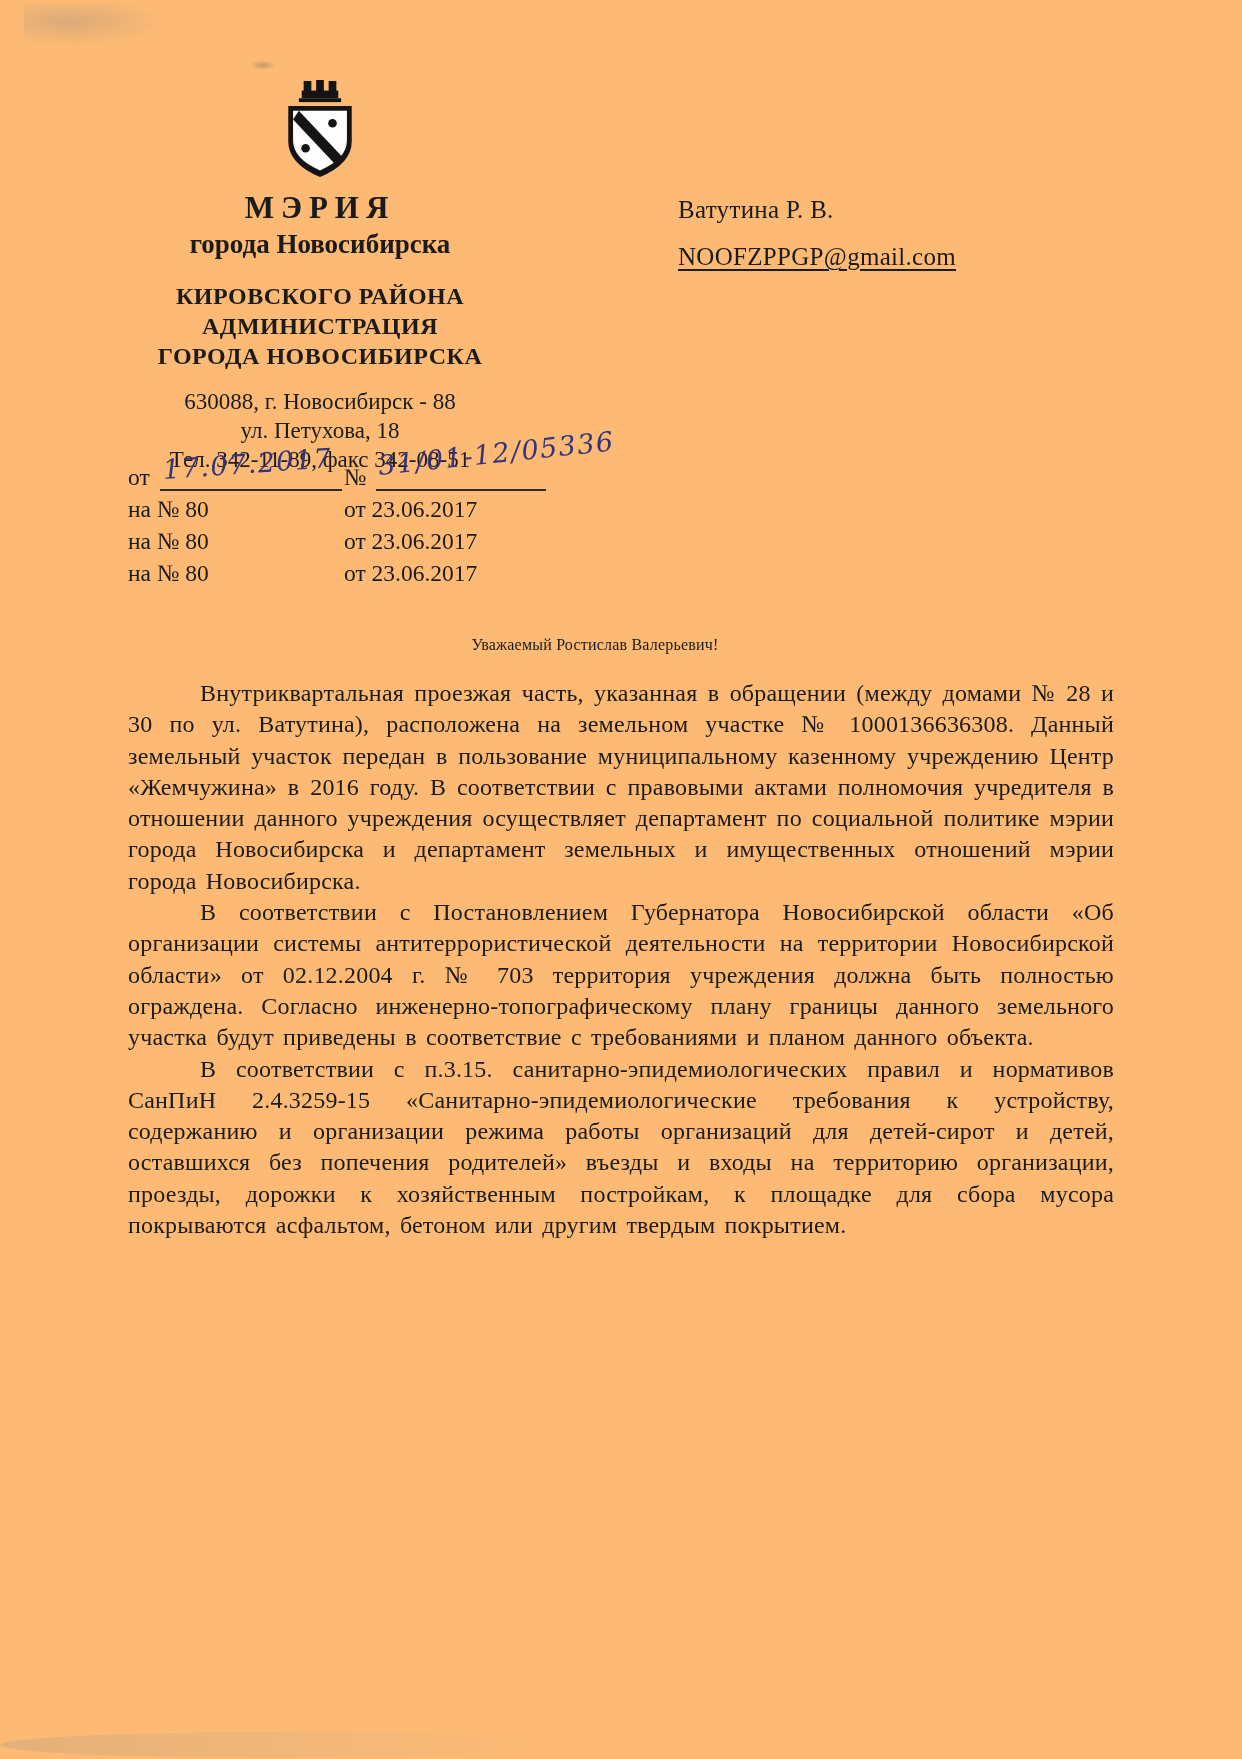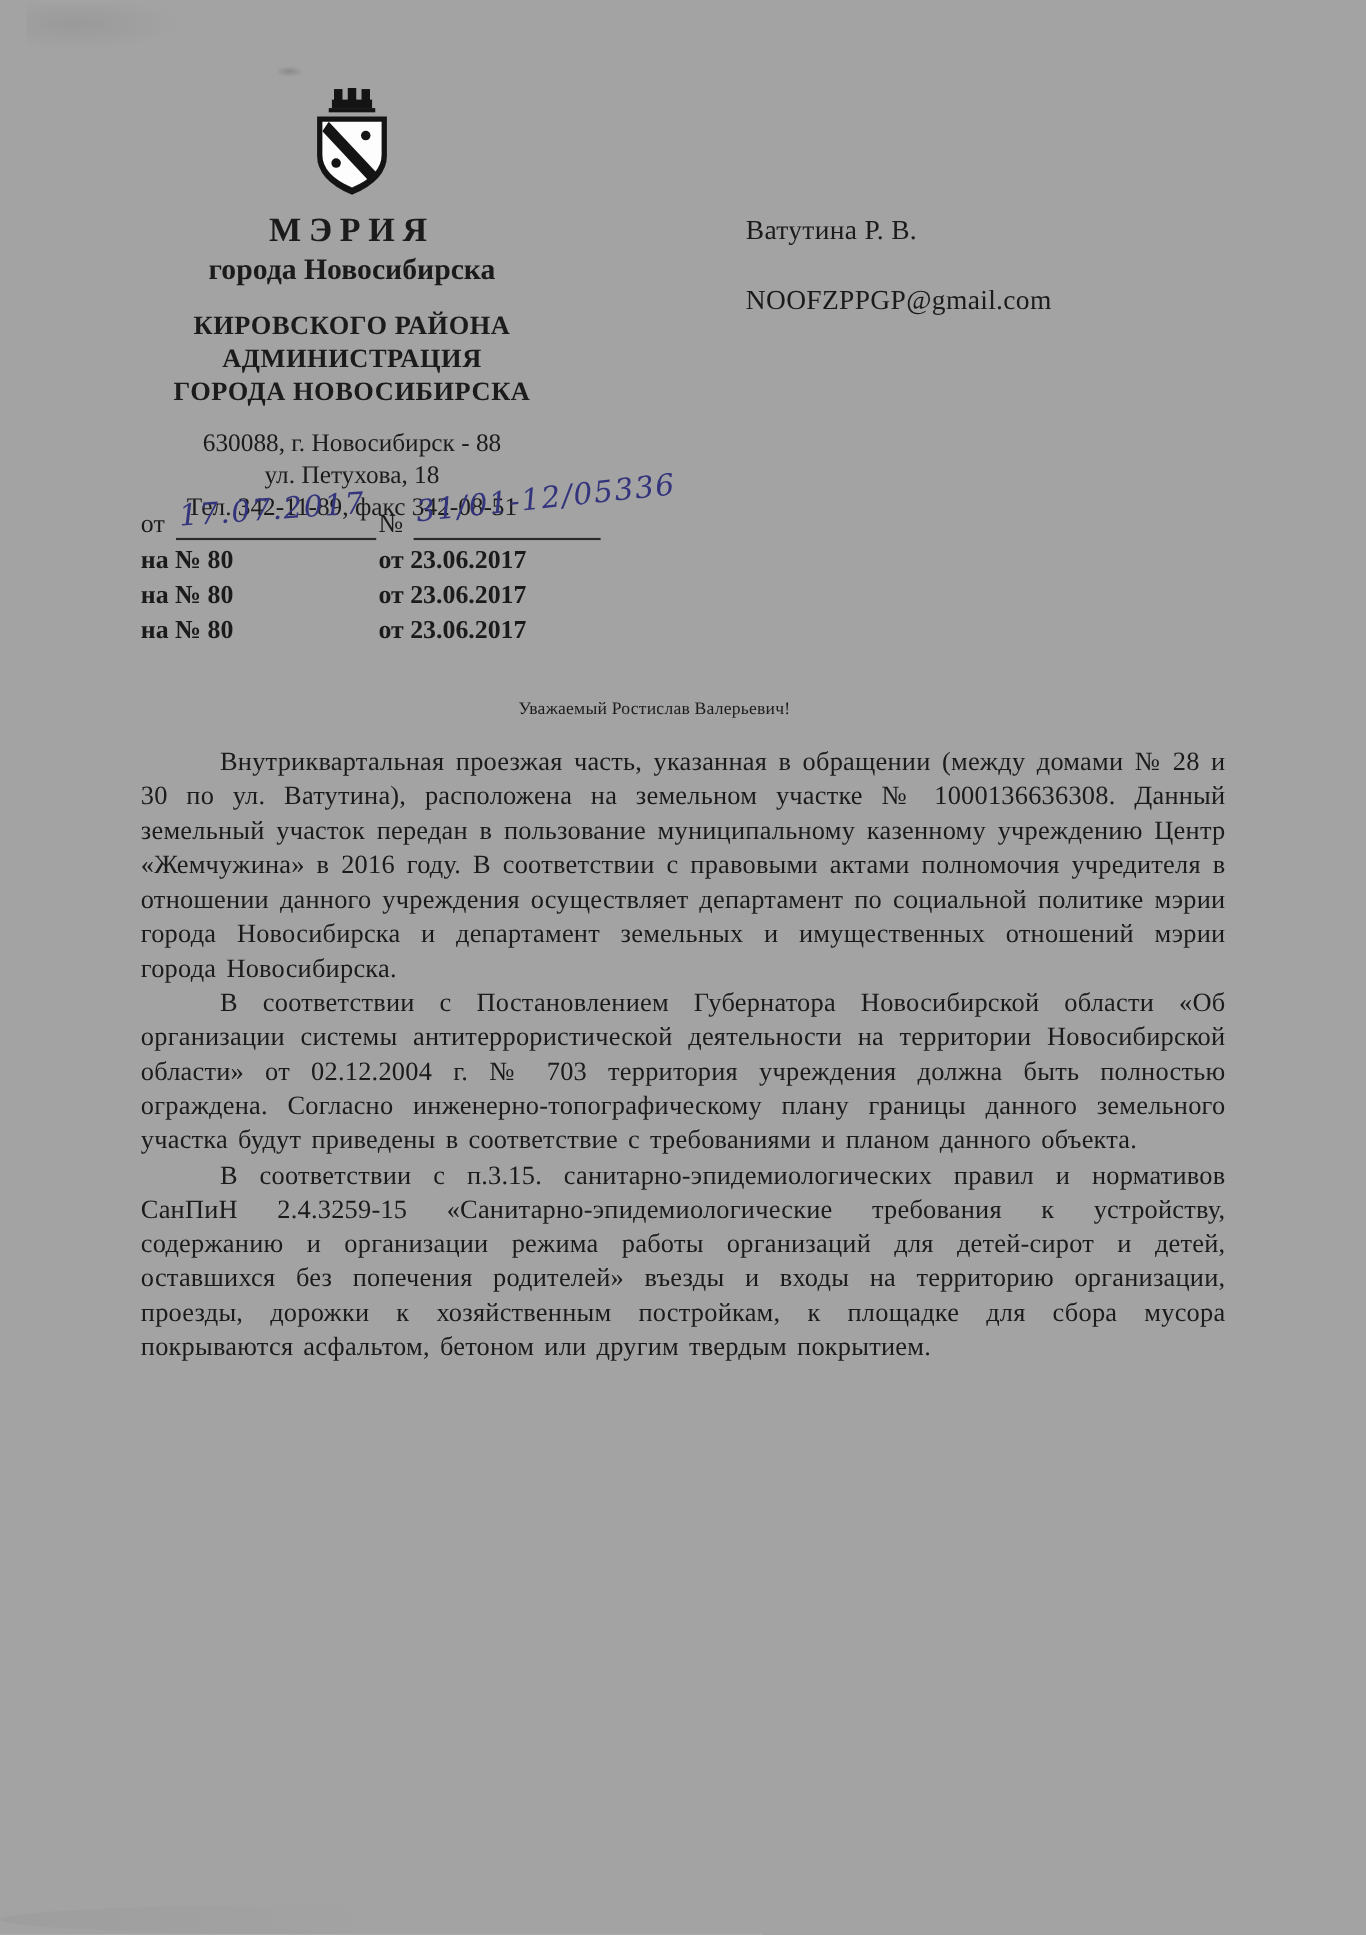--- a/index.html
+++ b/index.html
@@ -2,21 +2,21 @@
 <html><head>
 <meta charset="utf-8">
 <style>
   * { margin:0; padding:0; box-sizing:border-box; }
   html, body { background:#ffffff; }
   body { width:1242px; margin:0; font-family:"Liberation Serif", serif; }
 
   .page {
     position:relative;
     width:1242px; height:1759px;
-    background:#a3a3a3;
+    background:#fdba74;
     color:#1b1b1b;
     overflow:hidden;
   }
 
   
   .artifact { position:absolute; pointer-events:none; }
   .artifact.tl {
     left:24px; top:4px; width:150px; height:44px;
     background:radial-gradient(ellipse at 30% 40%, rgba(130,130,130,.28), transparent 65%);
   }
@@ -36,33 +36,33 @@
   .org1 { font-size:31px; font-weight:bold; letter-spacing:7px; }
   .org2 { font-size:27px; font-weight:bold; margin-top:3px; }
   .dept-block { margin-top:21px; }
   .dept { font-size:24px; font-weight:bold; line-height:30px; letter-spacing:.5px; }
   .addr-block { margin-top:16px; }
   .addr { font-size:23px; line-height:29px; }
 
   
   .recipient { position:absolute; left:678px; top:196px; font-size:25px; }
   .recipient-name { letter-spacing:.3px; }
-  .recipient-email { margin-top:36px; text-underline-offset:4px; letter-spacing:.3px; }
+  .recipient-email { margin-top:19px; text-decoration:underline; text-underline-offset:4px; letter-spacing:.3px; }
 
   
   .ref { position:absolute; left:128px; top:462px; width:600px; font-size:23.5px; }
   .ref-out { position:relative; height:34px;text-align:right; }
   .label-from { position:absolute; left:0; top:2px; }
   .hand { font-family:"DejaVu Serif", serif; font-style:italic; color:#33347c; letter-spacing:1.5px; white-space:nowrap; }
   .hand-date { position:absolute; left:36px; top:-8px; font-size:27px; transform:rotate(-4deg); transform-origin:left bottom; }
   .date-rule { position:absolute; left:32px; top:27px; width:182px; border-bottom:2px solid #2a2a2a; }
   .label-no { position:absolute; left:216px; top:2px; }
   .hand-number { position:absolute; left:252px; top:-12px; font-size:27px; transform:rotate(-6deg); transform-origin:left bottom; }
   .number-rule { position:absolute; left:248px; top:27px; width:170px; border-bottom:2px solid #2a2a2a; }
-  .ref-row { display:grid; grid-template-columns:216px 1fr; height:32px; align-items:baseline;font-weight:bold; }
+  .ref-row { display:grid; grid-template-columns:216px 1fr; height:32px; align-items:baseline; }
 
   
   .letter { position:absolute; left:128px; top:636px; width:986px; }
   .salutation { text-align:center; font-size:16px; padding-right:52px; margin-bottom:24px; letter-spacing:.2px; }
   .letter p {
     font-size:24px; line-height:31.3px;
     text-align:justify; text-indent:72px;
     word-spacing:3px; letter-spacing:.2px;
   }
 </style>

